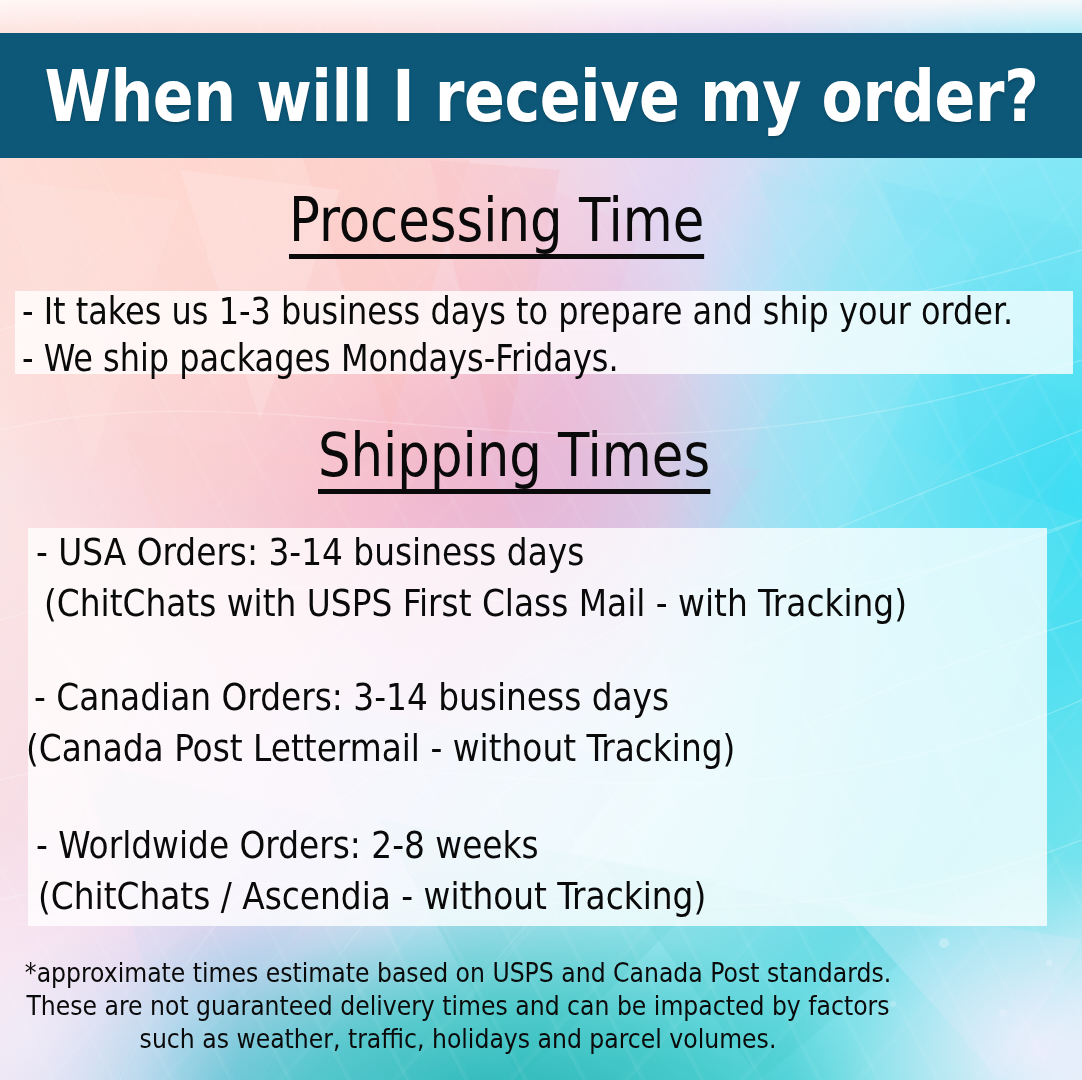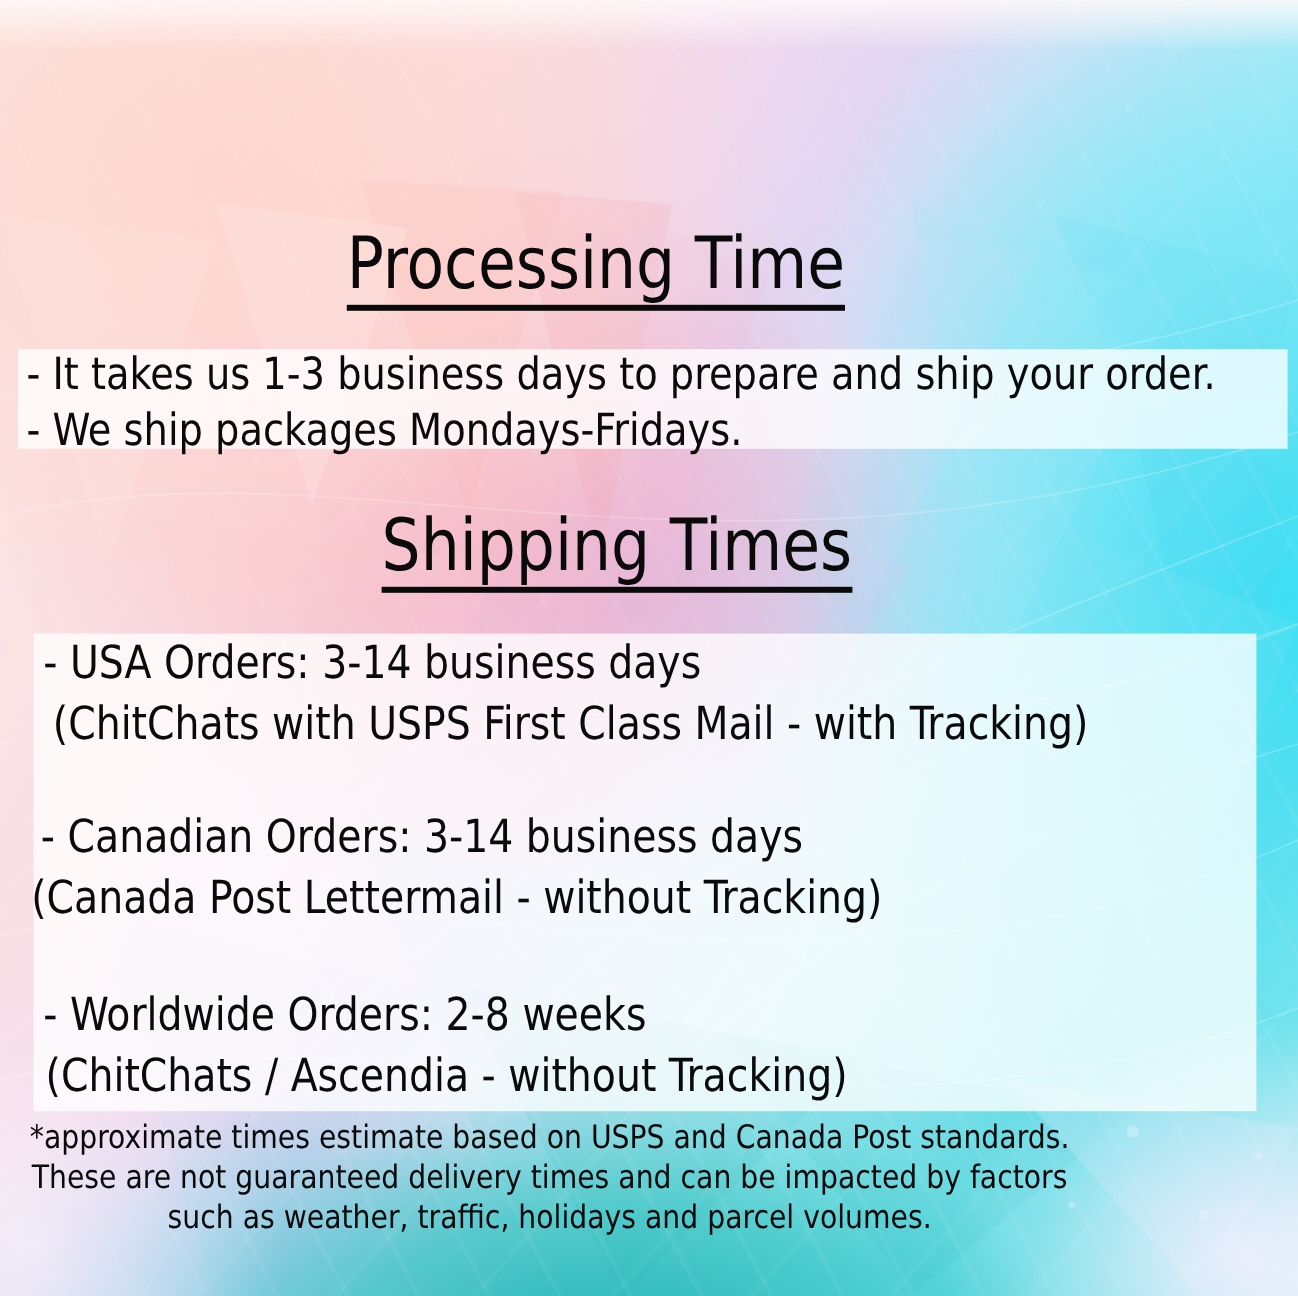--- a/index.html
+++ b/index.html
@@ -141,21 +141,21 @@
     transform-origin:left center;
   }
   #usa-line-1{left:36px;top:533px;}
   #usa-line-2{left:44px;top:584px;}
   #can-line-1{left:34px;top:678px;}
   #can-line-2{left:26px;top:729px;}
   #wor-line-1{left:36px;top:826px;}
   #wor-line-2{left:38px;top:877px;}
 
   .footer{
-    position:absolute;left:0;top:932px;width:916px;
+    position:absolute;left:0;top:956px;width:916px;
     text-align:center;
     color:#0a0a0a;
     font-family:"DejaVu Sans Condensed","Liberation Sans Narrow","Liberation Sans",sans-serif;
     font-size:27px;font-weight:400;line-height:33px;
   }
   .footer div{transform:scaleX(0.97);white-space:nowrap;}
 </style>
 </head>
 <body>
 
@@ -209,20 +209,23 @@
 
   <div class="bg-layer bg-teal"></div>
   <div class="bg-layer bg-lavender"></div>
   <div class="bg-layer streaks"></div>
   <div class="bg-layer streaks2"></div>
   <div class="bg-layer vignette-top"></div>
 </div>
 
 <div class="content">
 
+  <div class="banner">
+    <span class="banner-title">When will I receive my order?</span>
+  </div>
 
   <div class="heading" id="heading-processing">
     <span class="ul">Processing Time</span>
   </div>
 
   <div class="panel" id="panel-processing"></div>
   <div class="body-line" id="proc-line-1">- It takes us 1-3 business days to prepare and ship your order.</div>
   <div class="body-line" id="proc-line-2">- We ship packages Mondays-Fridays.</div>
 
   <div class="heading" id="heading-shipping">

